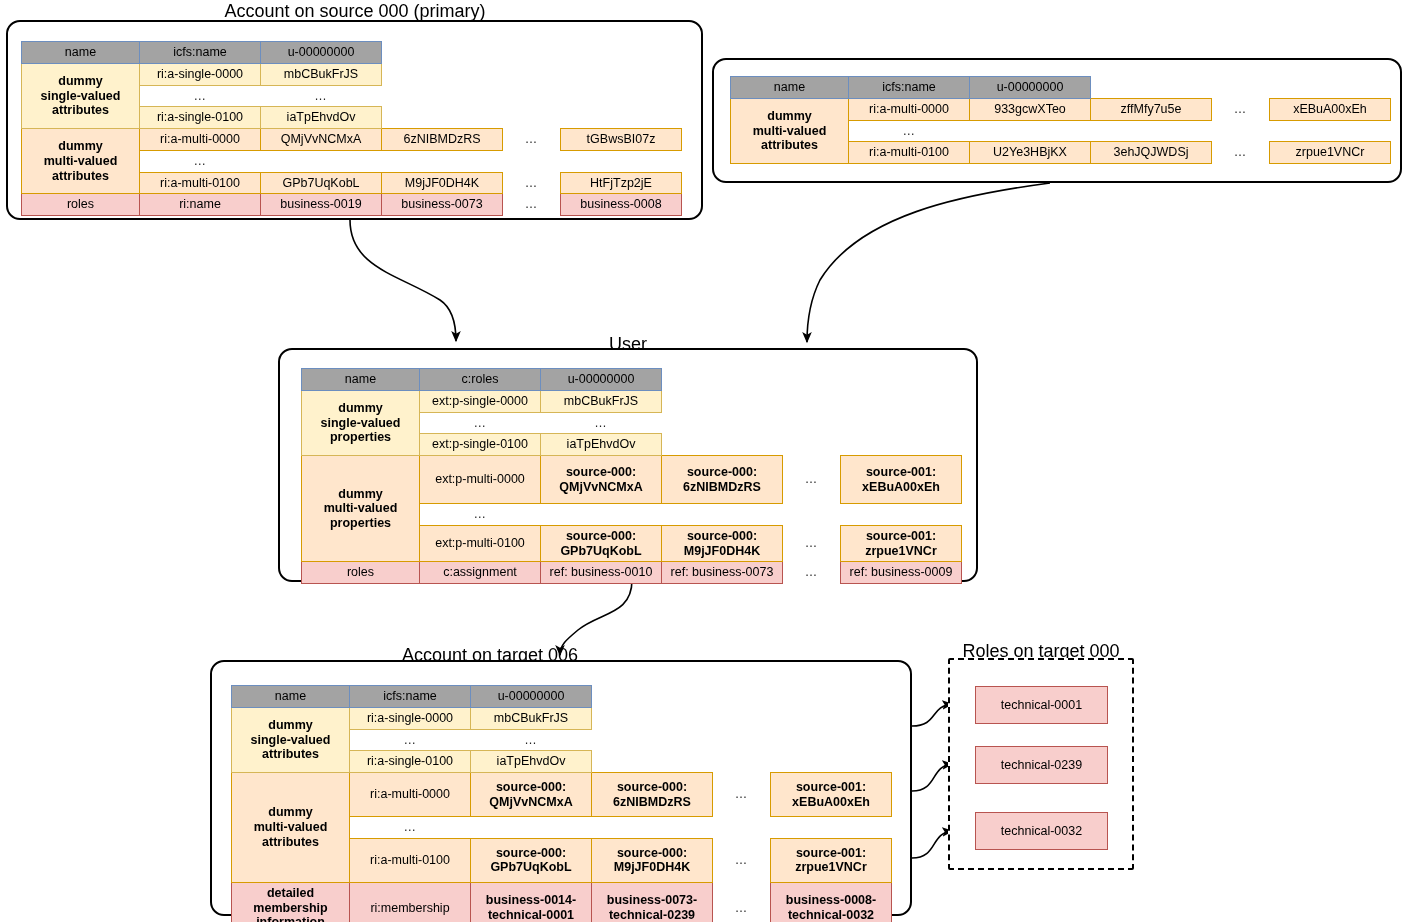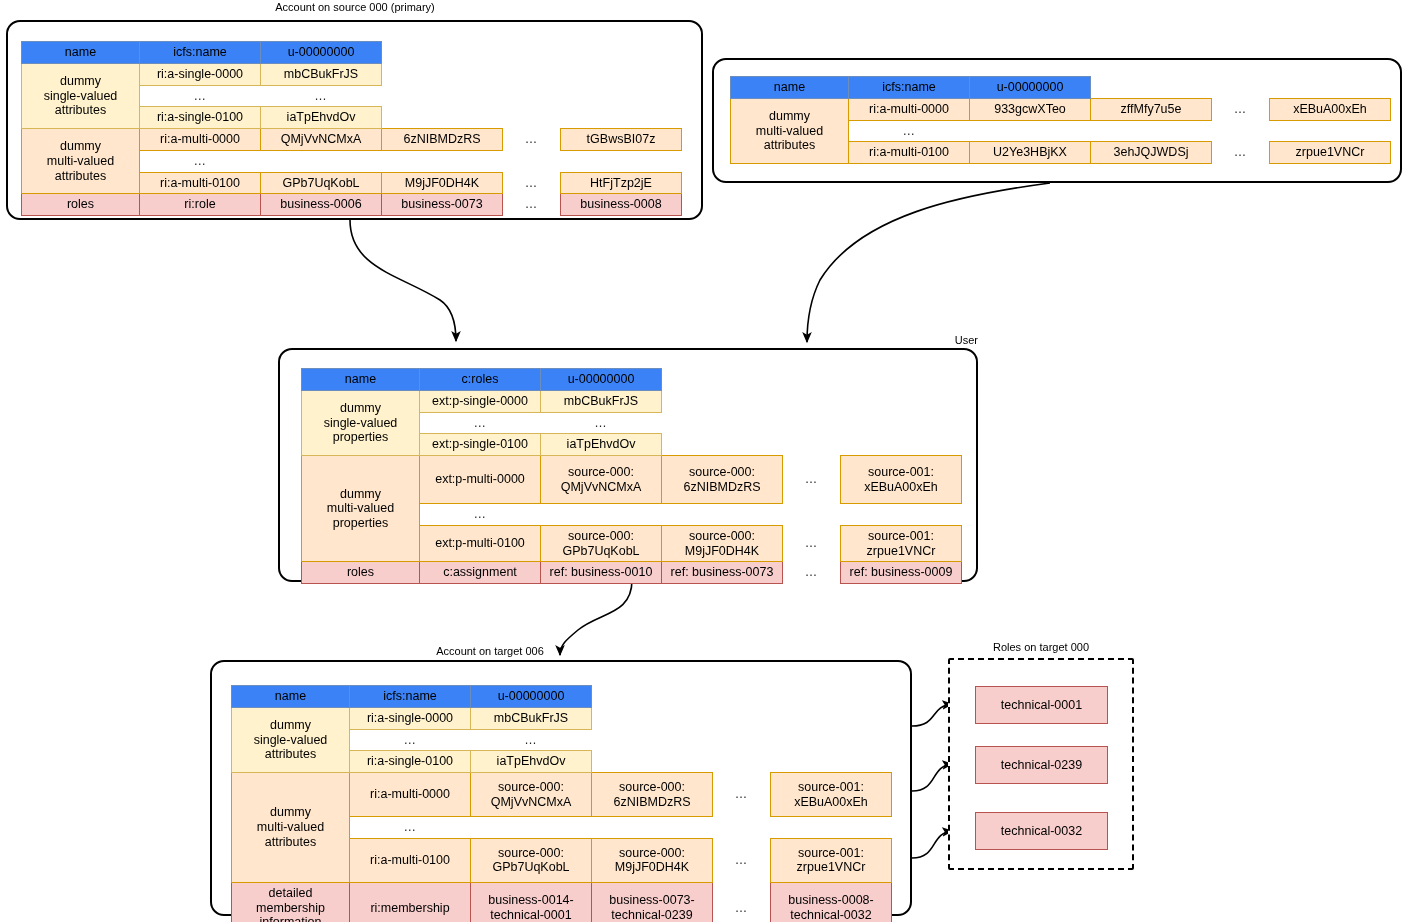--- a/index.html
+++ b/index.html
@@ -6,36 +6,36 @@
   body{
     width:1411px;height:922px;position:relative;overflow:hidden;
     font-family:"Liberation Sans","DejaVu Sans",sans-serif;
     color:#000;
   }
   .svg-layer{position:absolute;left:0;top:0;width:1411px;height:922px;pointer-events:none;}
 
   
   .box{position:absolute;border:2px solid #000;border-radius:14px;background:#fff;box-sizing:border-box;}
   .box.dashed{border:2px dashed #000;border-radius:2px;}
-  .box-title{position:absolute;font-size:11px;color:#000;text-align:center;white-space:nowrap;}
+  .box-title{position:absolute;font-size:18px;color:#000;text-align:center;white-space:nowrap;}
 
   
   .tbl{position:absolute;border-collapse:collapse;table-layout:fixed;}
   .tbl td{
     font-size:12.5px;line-height:1.18;text-align:center;vertical-align:middle;
     padding:3px 2px;box-sizing:border-box;
   }
-  .c-hdr{background:#3b82f6;border:1px solid #6c8ebf;}
+  .c-hdr{background:#a3a3a3;border:1px solid #6c8ebf;}
   .c-sv{background:#fff2cc;border:1px solid #d6b656;}
   .c-mv{background:#ffe6cc;border:1px solid #d79b00;}
   .c-role{background:#f8cecc;border:1px solid #b85450;}
   .c-none{background:transparent;border:none;}
   .c-ell{background:#ffffff;border:none;font-size:15px;letter-spacing:1px;color:#222;}
   .gap{background:transparent;border:none;}
-  .two{line-height:1.15;}
+  .two{line-height:1.15;font-weight:bold;}
 </style>
 </head>
 <body>
 
 <svg class="svg-layer" viewBox="0 0 1411 922" xmlns="http://www.w3.org/2000/svg">
   <defs>
     <marker id="arrow" markerWidth="9" markerHeight="9" refX="6.2" refY="3" orient="auto" markerUnits="strokeWidth">
       <path d="M0,0 L7,3 L0,6 L1.6,3 z" fill="#000"></path>
     </marker>
   </defs>
@@ -119,22 +119,22 @@
   </tr>
   <tr>
     <td class="c-mv">ri:a-multi-0100</td>
     <td class="c-mv">GPb7UqKobL</td>
     <td class="c-mv">M9jJF0DH4K</td>
     <td class="c-ell">…</td>
     <td class="c-mv">HtFjTzp2jE</td>
   </tr>
   <tr>
     <td class="c-role">roles</td>
-    <td class="c-role">ri:role</td>
-    <td class="c-role">business-0006</td>
+    <td class="c-role">ri:name</td>
+    <td class="c-role">business-0019</td>
     <td class="c-role">business-0073</td>
     <td class="c-ell">…</td>
     <td class="c-role">business-0008</td>
   </tr>
   </tbody>
 </table>
 
 <div class="box-title" style="left:710px;top:40px;width:700px;margin-top:20px;">Account on source 001</div>
 <div class="box" style="left:712px;top:58px;width:690px;height:125px;"></div>
 
@@ -178,21 +178,21 @@
   <tr>
     <td class="c-mv">ri:a-multi-0100</td>
     <td class="c-mv">U2Ye3HBjKX</td>
     <td class="c-mv">3ehJQJWDSj</td>
     <td class="c-ell">…</td>
     <td class="c-mv">zrpue1VNCr</td>
   </tr>
   </tbody>
 </table>
 
-<div class="box-title" style="left:278px;top:334px;width:700px;text-align:right;">User</div>
+<div class="box-title" style="left:278px;top:334px;width:700px;">User</div>
 <div class="box" style="left:278px;top:348px;width:700px;height:234px;"></div>
 
 <table class="tbl" style="left:301px;top:368px;width:660px;">
   <colgroup>
       <col style="width:118px">
       <col style="width:121px">
       <col style="width:121px">
       <col style="width:121px">
       <col style="width:58px">
       <col style="width:121px">

